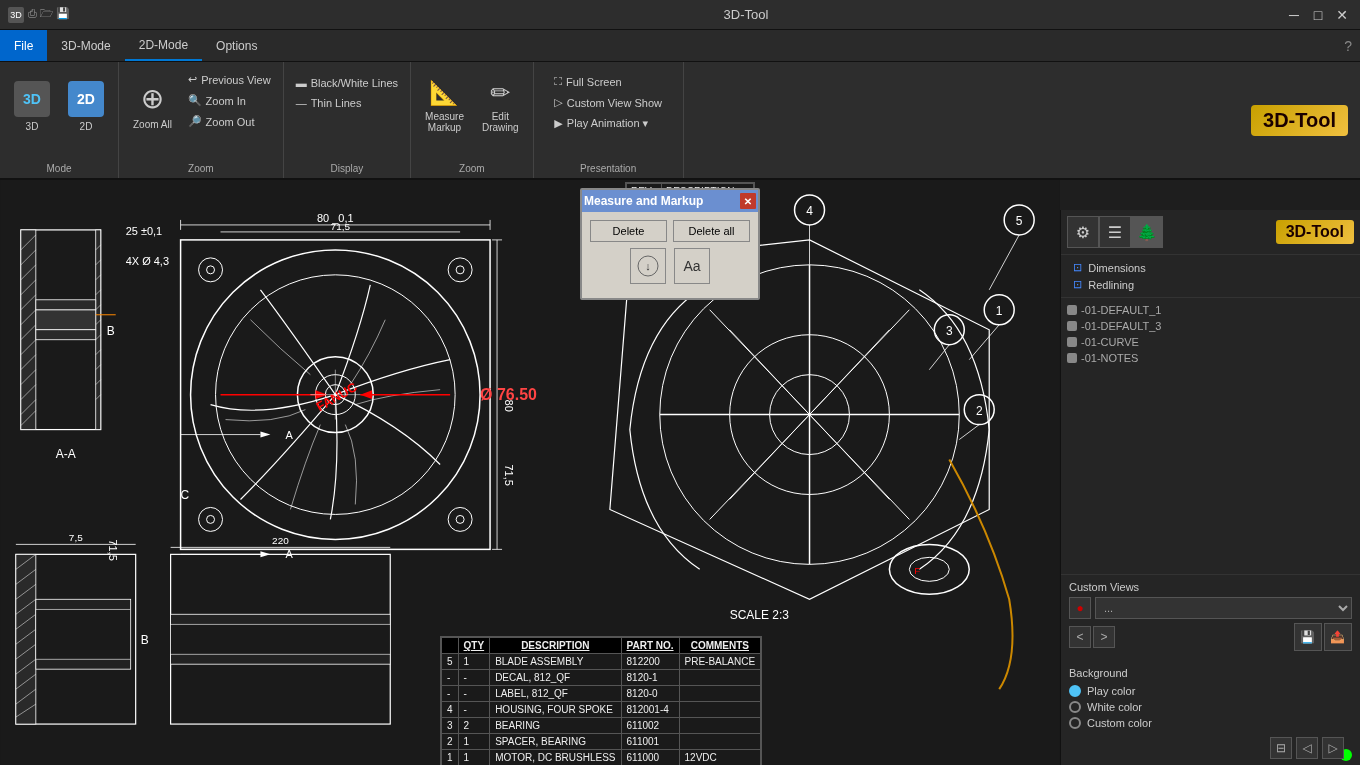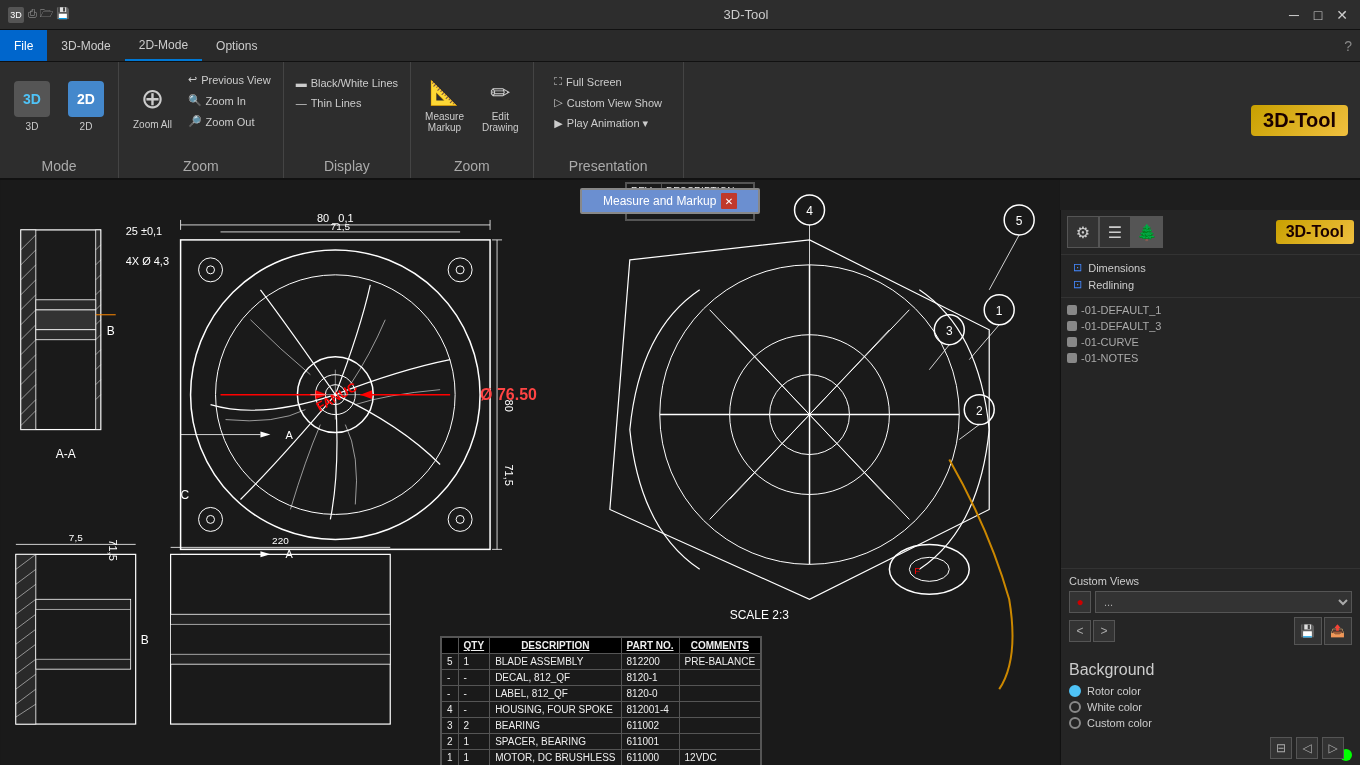--- a/index.html
+++ b/index.html
@@ -32,21 +32,21 @@
     #ribbon {
       width: 100%; height: 118px; background: #2d2d2d;
       display: flex; border-bottom: 2px solid #111; position: relative;
     }
     .ribbon-group {
       display: flex; flex-direction: column; align-items: center;
       padding: 4px 6px; border-right: 1px solid #444;
       min-width: 60px;
     }
     .ribbon-group-label {
-      font-size: 14px; color: #aaa; margin-top: auto; padding-top: 4px;
+      font-size: 10px; color: #aaa; margin-top: auto; padding-top: 4px;
       text-align: center;
     }
     .ribbon-items-row { display: flex; align-items: flex-start; gap: 2px; flex: 1; }
     .ribbon-btn-large {
       display: flex; flex-direction: column; align-items: center;
       justify-content: center; padding: 4px 8px;
       color: #ccc; cursor: pointer; min-width: 44px;
       font-size: 11px; text-align: center; height: 80px;
     }
     .ribbon-btn-small {
@@ -90,23 +90,23 @@
       position: absolute; top: 0; left: 0; width: 100%; height: 100%;
     }
 
     
     #markup-dialog {
       position: absolute; top: 8px; left: 580px; z-index: 100;
       background: #d4d0c8; border: 2px solid #888; width: 180px;
       border-radius: 2px; color: #000;
     }
     .dialog-titlebar {
-      background: #6b8fd0; color: white; padding: 3px 21px;
+      background: #6b8fd0; color: white; padding: 3px 2px;
       display: flex; align-items: center; justify-content: space-between;
-      font-size: 12px; font-weight: normal;
+      font-size: 12px; font-weight: bold;
     }
     .dialog-close-btn {
       width: 16px; height: 16px; background: #c0392b;
       display: flex; align-items: center; justify-content: center;
       font-size: 10px; color: white; cursor: pointer; border-radius: 1px;
     }
     .dialog-body { padding: 8px; }
     .dialog-row { display: flex; gap: 6px; margin-bottom: 6px; }
     .dialog-btn {
       flex: 1; background: #d4d0c8; border: 1px solid #888;
@@ -160,21 +160,21 @@
       cursor: pointer; color: #aaa; font-size: 12px;
     }
     .cv-action-btn {
       width: 28px; height: 28px; background: #333; border: 1px solid #555;
       display: flex; align-items: center; justify-content: center;
       cursor: pointer; color: #aaa; font-size: 12px;
     }
 
     
     .bg-section { padding: 6px 8px; }
-    .bg-label { font-size: 16px; color: #ccc; margin-bottom: 6px; }
+    .bg-label { font-size: 11px; color: #ccc; margin-bottom: 6px; }
     .bg-option { display: flex; align-items: center; gap: 6px; margin-bottom: 4px; font-size: 11px; color: #ccc; }
     .radio-btn { width: 12px; height: 12px; border-radius: 50%; border: 2px solid #888; background: transparent; }
     .radio-btn.checked { border-color: #4fc3f7; background: #4fc3f7; }
 
     
     .green-dot {
       width: 12px; height: 12px; border-radius: 50%;
       background: #0f0; position: absolute; bottom: 8px; right: 8px;
     }
 
@@ -338,20 +338,37 @@
 </div>
 
 <div id="content">
 
   <div id="drawing-area">
 
     <div id="markup-dialog">
       <div class="dialog-titlebar">
         <span>Measure and Markup</span>
         <div class="dialog-close-btn">✕</div>
+      </div>
+      <div class="dialog-body">
+        <div class="dialog-row">
+          <div class="dialog-btn">Delete</div>
+          <div class="dialog-btn">Delete all</div>
+        </div>
+        <div class="dialog-row" style="justify-content:center;gap:8px;">
+          <div class="dialog-icon-btn">
+            <svg width="24" height="24" viewBox="0 0 24 24">
+              <circle cx="12" cy="12" r="10" fill="none" stroke="#666" stroke-width="1"></circle>
+              <text x="12" y="16" text-anchor="middle" font-size="11" fill="#333">↓</text>
+            </svg>
+          </div>
+          <div class="dialog-icon-btn">
+            <span style="font-size:14px;color:#333;">Aa</span>
+          </div>
+        </div>
       </div>
     </div>
 
     <svg id="main-svg" viewBox="0 0 1060 590">
 
       <rect width="1060" height="590" fill="#1a1a1a"></rect>
 
       <g transform="translate(10,30)">
 
         <rect x="10" y="20" width="80" height="200" fill="none" stroke="#fff" stroke-width="1.2"></rect>
@@ -704,21 +721,21 @@
           <div class="cv-action-btn" title="Save">💾</div>
           <div class="cv-action-btn" title="Export">📤</div>
         </div>
       </div>
     </div>
 
     <div class="bg-section">
       <div class="bg-label">Background</div>
       <div class="bg-option">
         <div class="radio-btn checked"></div>
-        <span>Rotor color</span>
+        <span>Play color</span>
       </div>
       <div class="bg-option">
         <div class="radio-btn"></div>
         <span>White color</span>
       </div>
       <div class="bg-option">
         <div class="radio-btn"></div>
         <span>Custom color</span>
       </div>
     </div>

